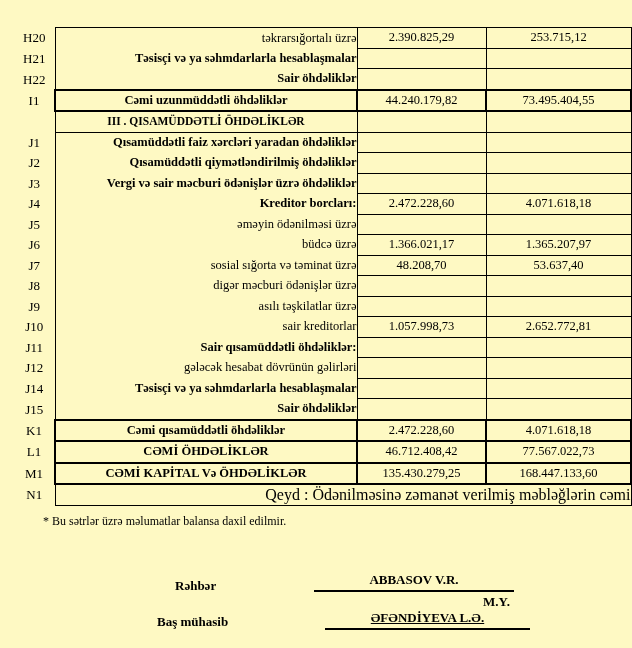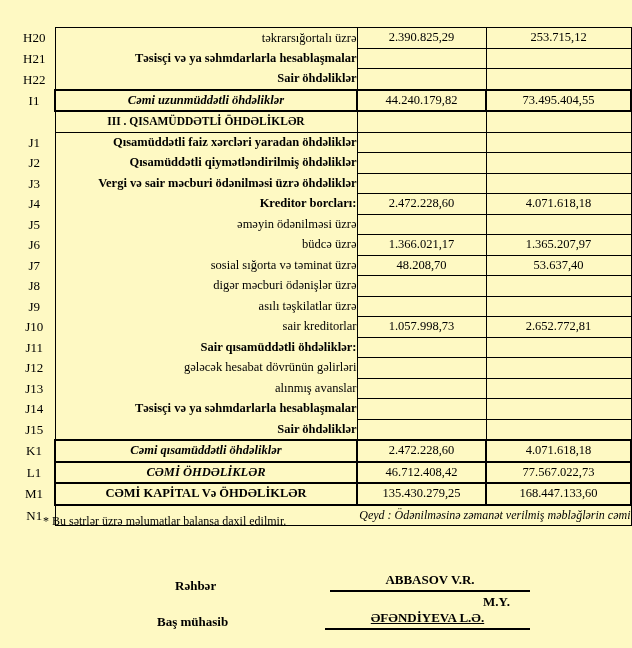--- a/index.html
+++ b/index.html
@@ -32,39 +32,39 @@
   tr.sub2 td.desc{padding-left:62px;}
   tr.bold td.desc{font-weight:700;}
   tr.section td.desc{
     font-weight:700;text-align:center;padding-left:0;font-size:11.5px;
     border-bottom:1px solid #000;
     margin-left:19px;
   }
   tr.total td.desc, tr.grand td.desc{
     font-weight:700;text-align:center;padding-left:0;
   }
-  tr.total td.desc{font-style:italic;border-radius:6px;}
+  tr.total td.desc{border-radius:6px;}
   tr.total td.desc, tr.total td.val,
   tr.grand td.desc, tr.grand td.val{border:2px solid #000;}
-  tr.note td.desc{border:1px solid #000;font-size:12px;font-style:italic;}
+  tr.note td.desc{border:1px solid #000;font-size:16px;}
 
   .footnote{position:absolute;left:43px;top:514px;font-size:12px;}
 
   .sig-area{
     position:absolute;left:0;top:570px;width:632px;height:78px;
     font-size:13px;font-weight:700;
   }
   .sig-label{position:absolute;white-space:nowrap;}
   .sig-label.l1{left:175px;top:8px;}
   .sig-label.l2{left:157px;top:44px;}
   .sig-line{
     position:absolute;text-align:center;border-bottom:2px solid #000;
     height:18px;line-height:16px;white-space:nowrap;
   }
-  .line1{left:330px;top:2px;width:200px;}
+  .line1{left:314px;top:2px;width:200px;}
   .line2{left:325px;top:40px;width:205px;text-decoration:underline;}
   .stamp{position:absolute;left:483px;top:24px;white-space:nowrap;}
 </style>
 </head>
 <body>
 
 <div class="page">
 
   <table class="balance">
     <colgroup>
@@ -111,21 +111,21 @@
           <td class="val"></td>
         </tr>
         <tr class="bold">
           <td class="code">J2</td>
           <td class="desc">Qısamüddətli qiymətləndirilmiş öhdəliklər</td>
           <td class="val"></td>
           <td class="val"></td>
         </tr>
         <tr class="bold">
           <td class="code">J3</td>
-          <td class="desc">Vergi və sair məcburi ödənilməsi üzrə öhdəliklər</td>
+          <td class="desc">Vergi və sair məcburi ödənişlər üzrə öhdəliklər</td>
           <td class="val"></td>
           <td class="val"></td>
         </tr>
         <tr class="bold">
           <td class="code">J4</td>
           <td class="desc">Kreditor borcları:</td>
           <td class="val">2.472.228,60</td>
           <td class="val">4.071.618,18</td>
         </tr>
         <tr class="sub">
@@ -166,26 +166,20 @@
         </tr>
         <tr class="bold">
           <td class="code">J11</td>
           <td class="desc">Sair qısamüddətli öhdəliklər:</td>
           <td class="val"></td>
           <td class="val"></td>
         </tr>
         <tr class="sub">
           <td class="code">J12</td>
           <td class="desc">gələcək hesabat dövrünün gəlirləri</td>
-          <td class="val"></td>
-          <td class="val"></td>
-        </tr>
-        <tr class="sub">
-          <td class="code">J13</td>
-          <td class="desc">alınmış avanslar</td>
           <td class="val"></td>
           <td class="val"></td>
         </tr>
         <tr class="bold">
           <td class="code">J14</td>
           <td class="desc">Təsisçi və ya səhmdarlarla hesablaşmalar</td>
           <td class="val"></td>
           <td class="val"></td>
         </tr>
         <tr class="bold">

